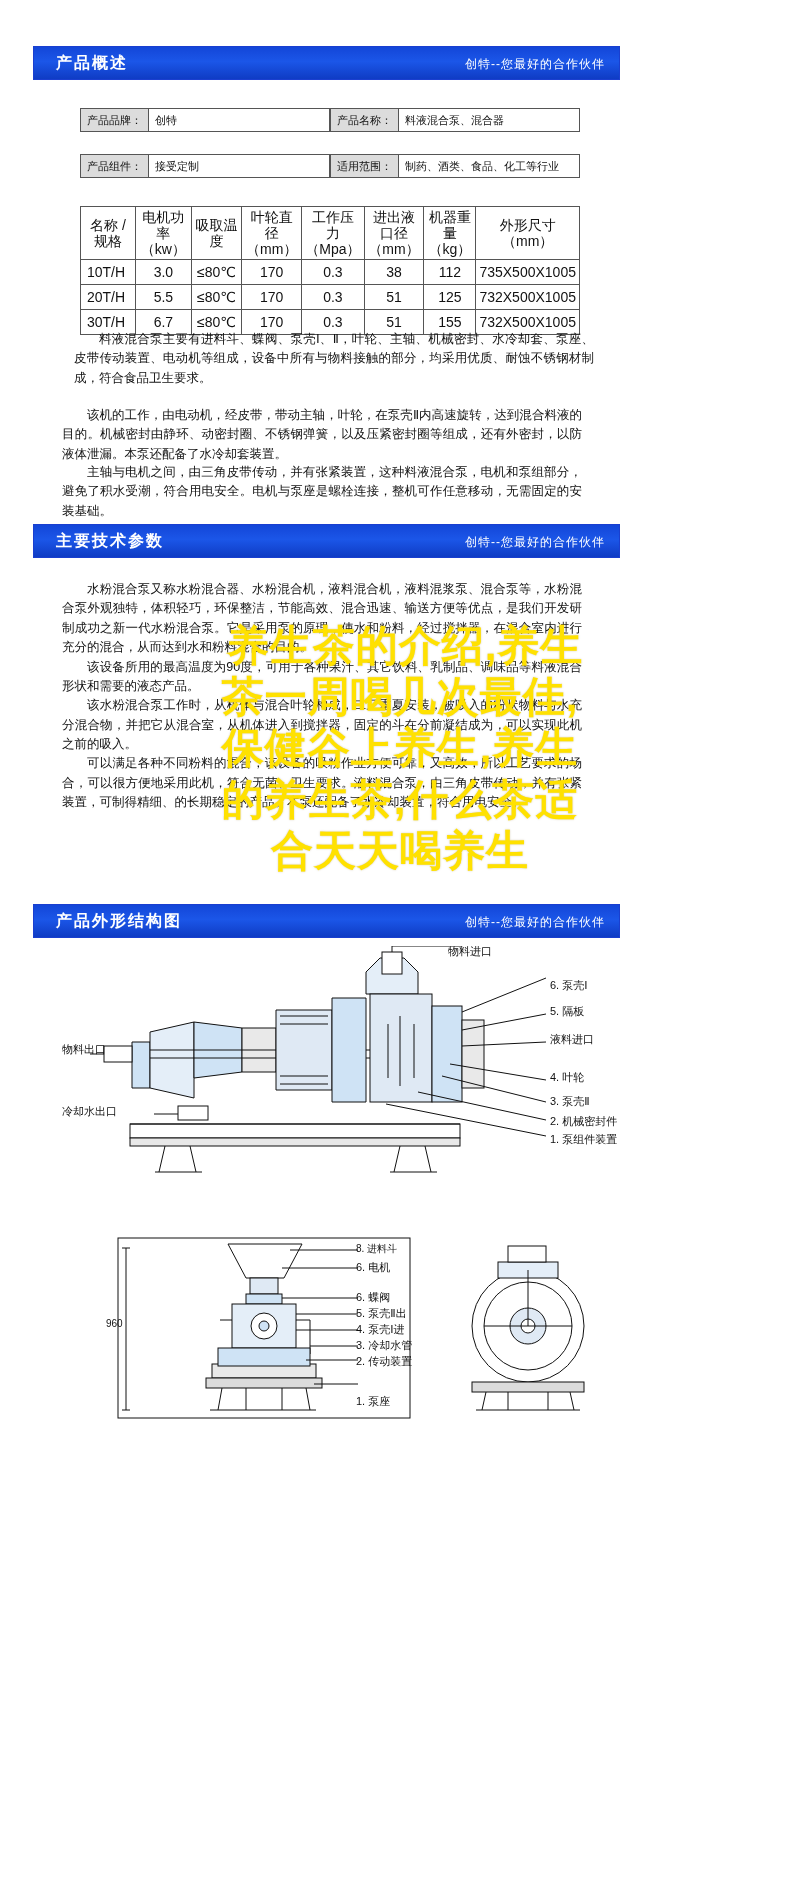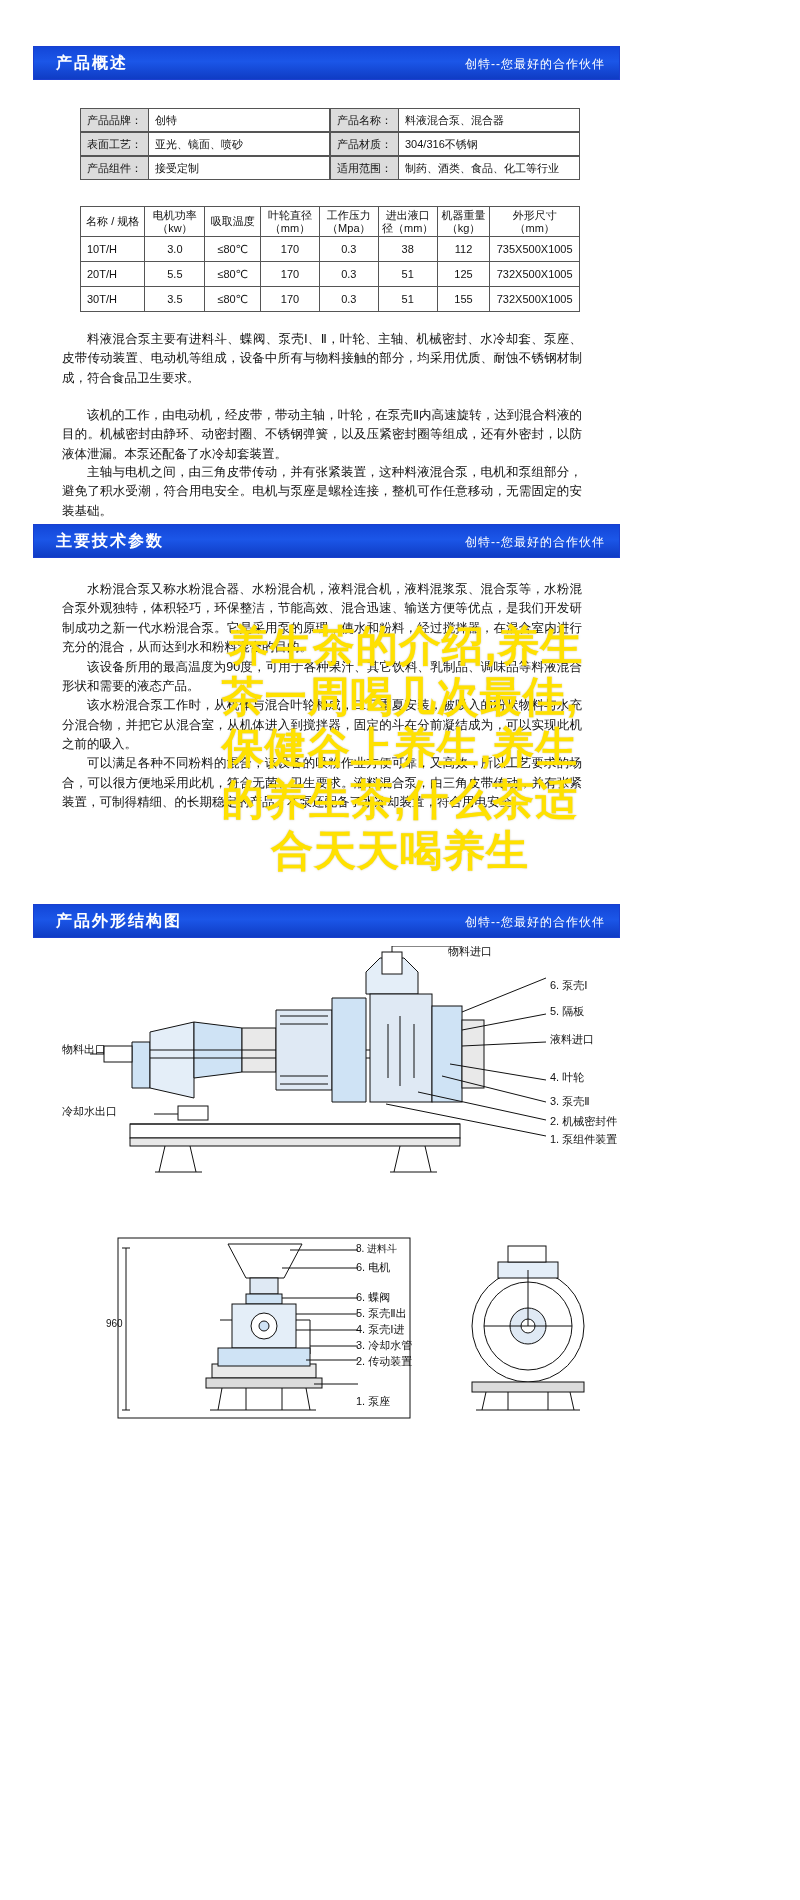--- a/index.html
+++ b/index.html
@@ -23,39 +23,39 @@
     position:absolute;left:22px;top:6px;
     color:#ffffff;font-size:16px;font-weight:bold;letter-spacing:2px;
   }
   .banner .bslogan{
     position:absolute;right:14px;top:9px;
     color:#ffffff;font-size:12px;letter-spacing:1px;
   }
 
   
   .specwrap{position:absolute;left:80px;top:108px;width:500px;}
-  .specrow{display:flex;margin-bottom:0;}
+  .specrow{display:flex;margin-bottom:22px;}
   .spec{
     display:flex;align-items:stretch;
     border:1px solid #555;box-sizing:border-box;height:24px;flex:1;
   }
   .spec .k{
     background:#dcdcdc;border-right:1px solid #555;
     font-size:11px;color:#111;padding:0 6px;
     display:flex;align-items:center;white-space:nowrap;
   }
   .spec .v{
     background:#ffffff;font-size:11px;color:#111;padding:0 6px;
     display:flex;align-items:center;white-space:nowrap;overflow:hidden;
   }
 
   
   table.param{
     position:absolute;left:80px;top:206px;
-    border-collapse:collapse;font-size:11px;color:#111;
+    border-collapse:collapse;font-size:14px;color:#111;
     width:500px;
   }
   table.param th,table.param td{
     border:1px solid #555;padding:2px 3px;text-align:center;height:20px;
   }
   table.param th{background:#ffffff;font-weight:normal;line-height:1.15;}
   table.param td.first{text-align:left;padding-left:6px;}
 
   
   .para{
@@ -103,30 +103,20 @@
 
   <div class="specwrap">
     <div class="specrow">
       <div class="spec">
         <div class="k">产品品牌：</div>
         <div class="v">创特</div>
       </div>
       <div class="spec">
         <div class="k">产品名称：</div>
         <div class="v">料液混合泵、混合器</div>
-      </div>
-    </div>
-    <div class="specrow">
-      <div class="spec">
-        <div class="k">表面工艺：</div>
-        <div class="v">亚光、镜面、喷砂</div>
-      </div>
-      <div class="spec">
-        <div class="k">产品材质：</div>
-        <div class="v">304/316不锈钢</div>
       </div>
     </div>
     <div class="specrow">
       <div class="spec">
         <div class="k">产品组件：</div>
         <div class="v">接受定制</div>
       </div>
       <div class="spec">
         <div class="k">适用范围：</div>
         <div class="v">制药、酒类、食品、化工等行业</div>
@@ -163,32 +153,32 @@
         <td>5.5</td>
         <td>≤80℃</td>
         <td>170</td>
         <td>0.3</td>
         <td>51</td>
         <td>125</td>
         <td>732X500X1005</td>
       </tr>
       <tr>
         <td class="first">30T/H</td>
-        <td>3.5</td>
+        <td>6.7</td>
         <td>≤80℃</td>
         <td>170</td>
         <td>0.3</td>
         <td>51</td>
         <td>155</td>
         <td>732X500X1005</td>
       </tr>
     </tbody>
   </table>
 
-  <div class="para" style="top:330px;">
+  <div class="para" style="top:330px;margin-left:12px;">
     <p>料液混合泵主要有进料斗、蝶阀、泵壳Ⅰ、Ⅱ，叶轮、主轴、机械密封、水冷却套、泵座、皮带传动装置、电动机等组成，设备中所有与物料接触的部分，均采用优质、耐蚀不锈钢材制成，符合食品卫生要求。</p>
   </div>
   <div class="para" style="top:406px;">
     <p>该机的工作，由电动机，经皮带，带动主轴，叶轮，在泵壳Ⅱ内高速旋转，达到混合料液的目的。机械密封由静环、动密封圈、不锈钢弹簧，以及压紧密封圈等组成，还有外密封，以防液体泄漏。本泵还配备了水冷却套装置。</p>
   </div>
   <div class="para" style="top:463px;">
     <p>主轴与电机之间，由三角皮带传动，并有张紧装置，这种料液混合泵，电机和泵组部分，避免了积水受潮，符合用电安全。电机与泵座是螺栓连接，整机可作任意移动，无需固定的安装基础。</p>
   </div>
 
   <div class="banner" style="top:524px;text-align:center;">

